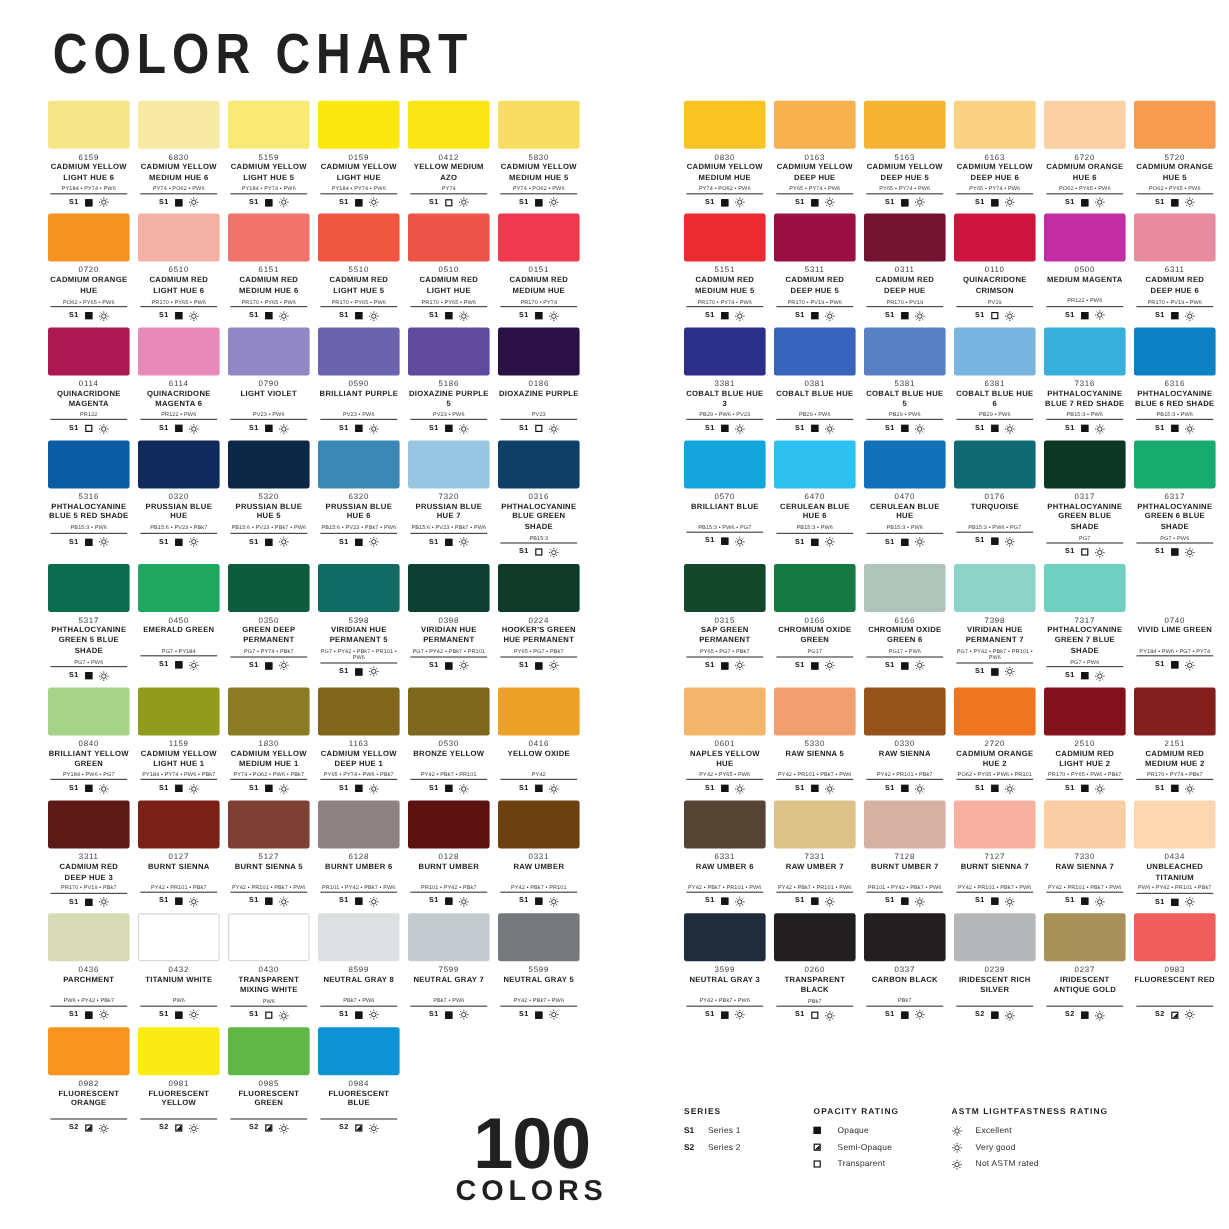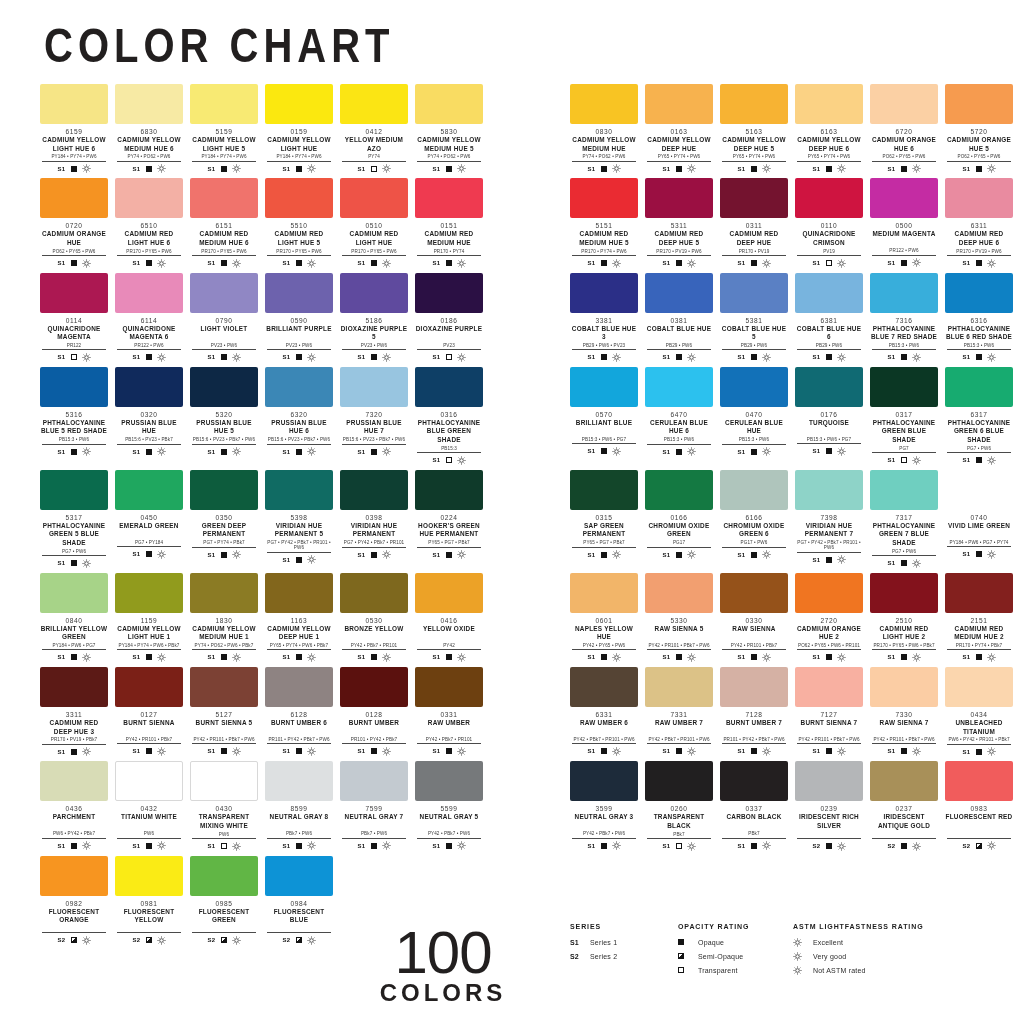--- a/index.html
+++ b/index.html
@@ -92,21 +92,21 @@
   .op.transparent{background:#ffffff;border:1px solid #141414;}
   .lf{display:inline-block;line-height:0;}
   .lf svg{display:block;}
 
   
   .hundred{
     position:absolute;left:358px;top:925px;
     text-align:center;width:170px;
   }
   .hundred .num{
-    font-size:60px;font-weight:normal;letter-spacing:-1px;
+    font-size:60px;font-weight:bold;letter-spacing:-1px;
     line-height:.92;color:#221f1f;
   }
   .hundred .lbl{
     font-size:24px;font-weight:bold;letter-spacing:4px;color:#221f1f;
     margin-top:-1px;
   }
 
   
   .key{position:absolute;left:570px;top:923px;width:450px;}
   .key-title{

